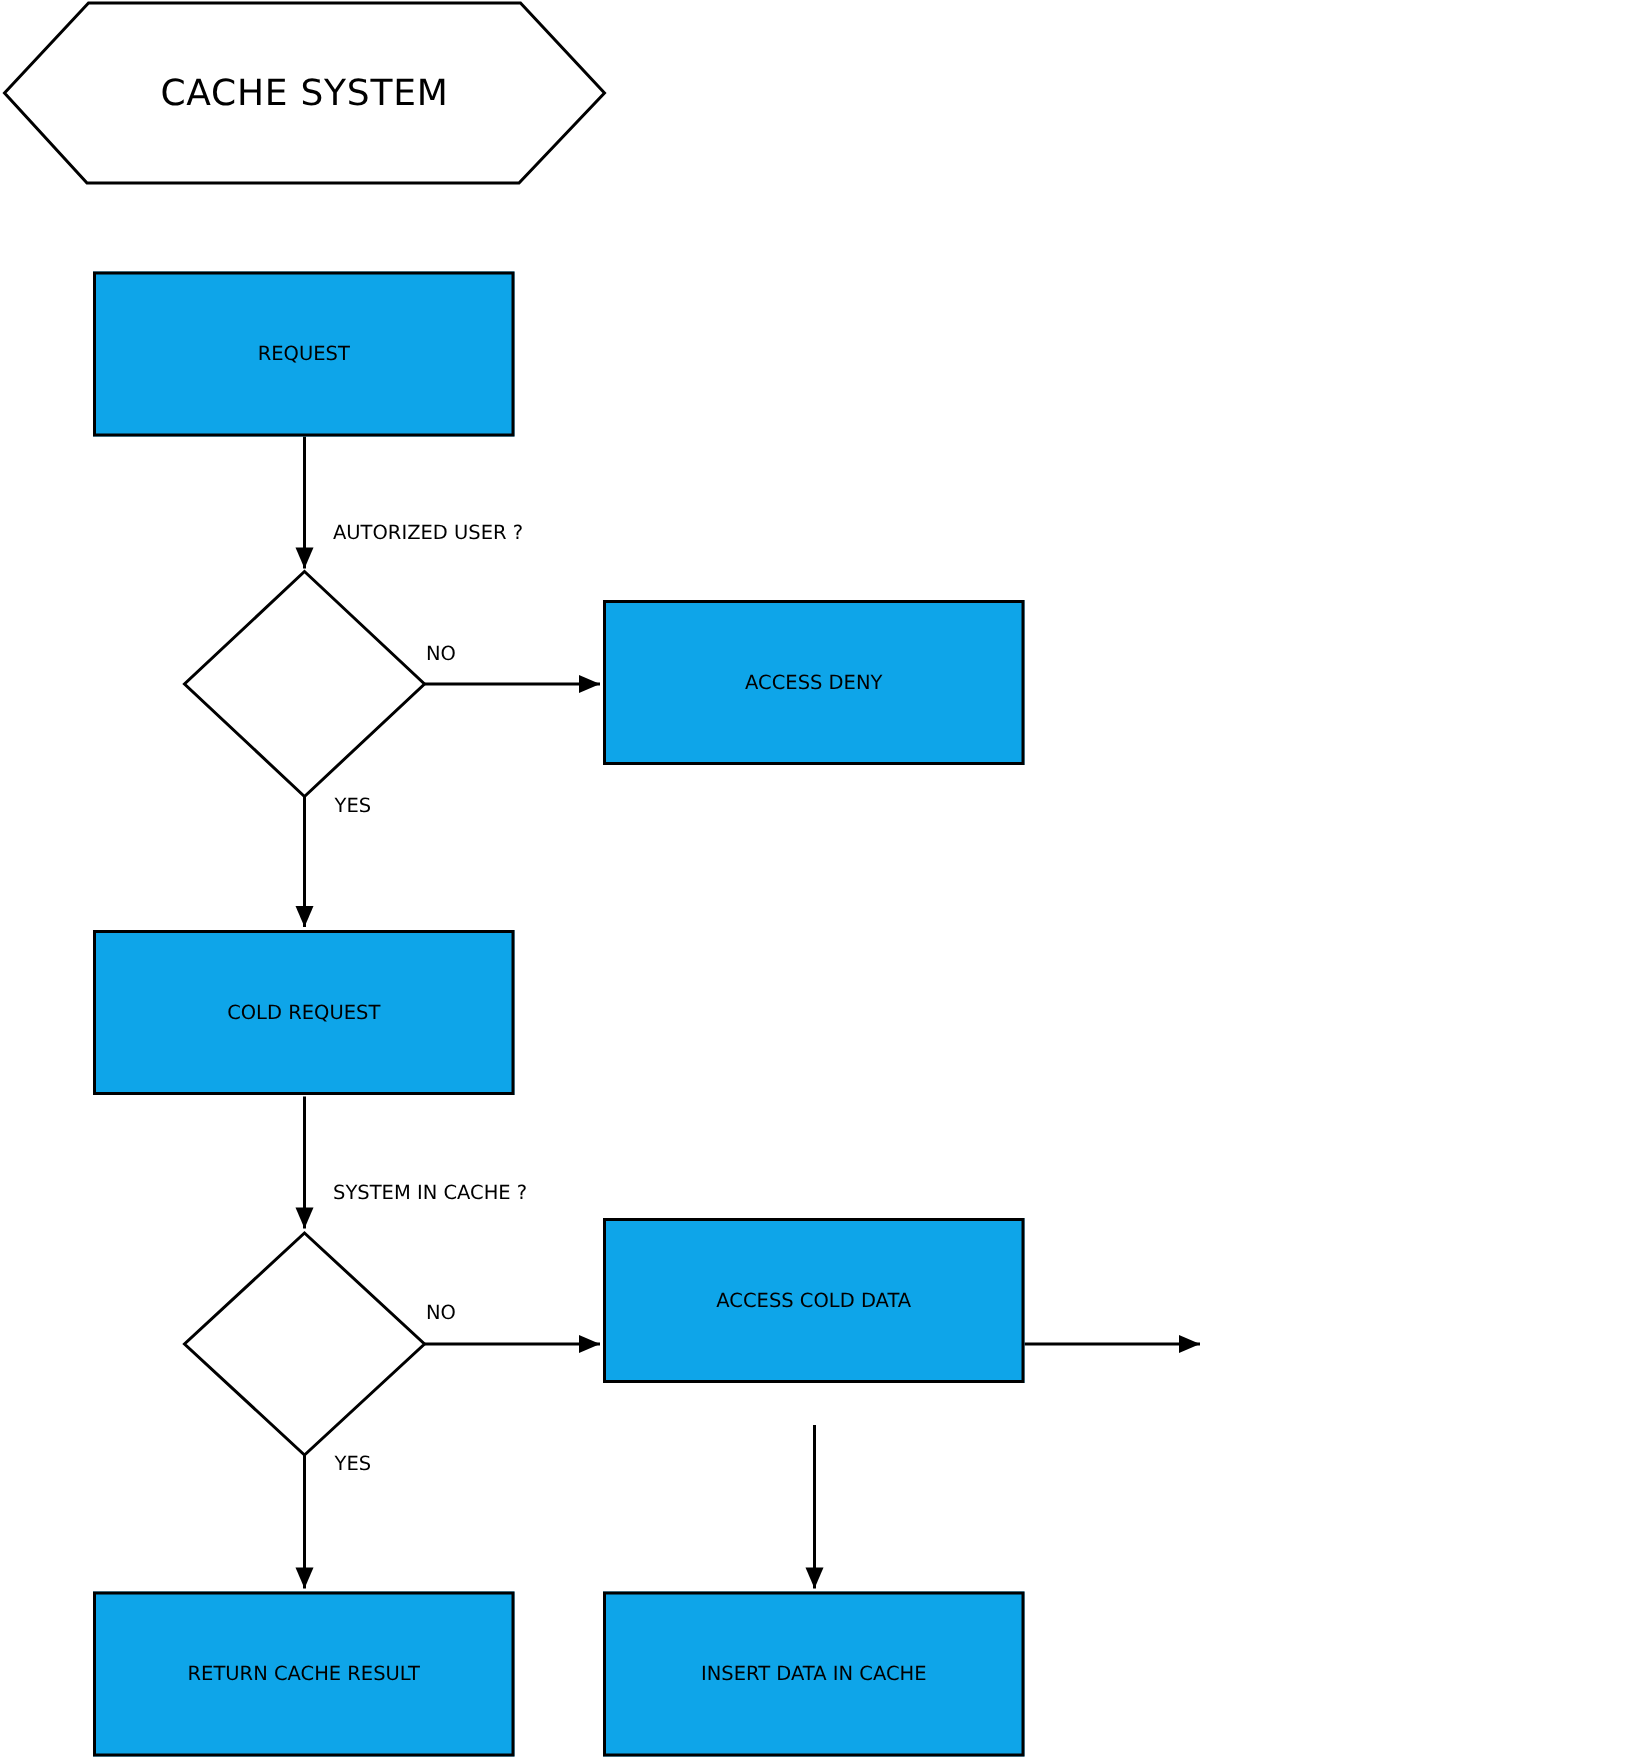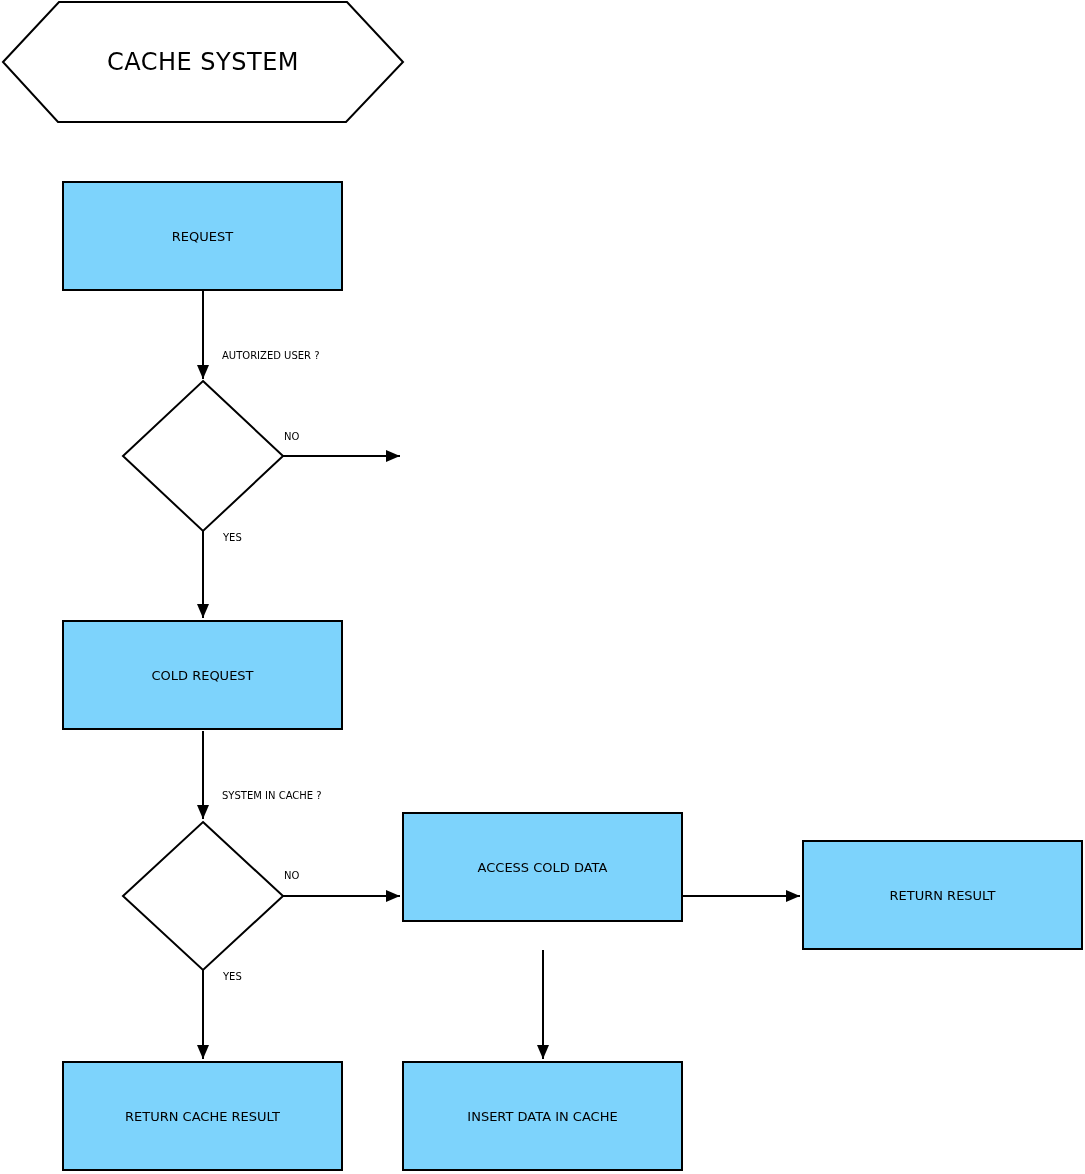--- a/index.html
+++ b/index.html
@@ -25,33 +25,33 @@
     display: flex; align-items: center; justify-content: center;
     font-size: 24px;
     letter-spacing: 0.5px;
     color: #000000;
   }
 
   .box {
     position: absolute;
     width: 281px; height: 110px;
     border: 2px solid #000000;
-    background: #7dd3fc;
+    background: #0ea5e9;
     display: flex; align-items: center; justify-content: center;
     text-align: center;
   }
   .box-label {
     font-size: 13px;
     color: #000000;
     white-space: nowrap;
   }
 
   .edge-label {
     position: absolute;
-    font-size: 10px;
+    font-size: 13px;
     line-height: 16px;
     color: #000000;
     white-space: nowrap;
   }
 </style>
 </head>
 <body>
 
 <div class="canvas">
 
@@ -78,32 +78,32 @@
   </svg>
 
   <div class="hex-title">
     <span>CACHE SYSTEM</span>
   </div>
 
   <div class="box" style="left:62px; top:181px;">
     <span class="box-label">REQUEST</span>
   </div>
 
+  <div class="box" style="left:402px; top:400px;">
+    <span class="box-label">ACCESS DENY</span>
+  </div>
 
   <div class="box" style="left:62px; top:620px;">
     <span class="box-label">COLD REQUEST</span>
   </div>
 
   <div class="box" style="left:402px; top:812px;">
     <span class="box-label">ACCESS COLD DATA</span>
   </div>
 
-  <div class="box" style="left:802px; top:840px;">
-    <span class="box-label">RETURN RESULT</span>
-  </div>
 
   <div class="box" style="left:402px; top:1061px;">
     <span class="box-label">INSERT DATA IN CACHE</span>
   </div>
 
   <div class="box" style="left:62px; top:1061px;">
     <span class="box-label">RETURN CACHE RESULT</span>
   </div>
 
   <div class="edge-label" style="left:222px; top:348px;">AUTORIZED USER ?</div>

